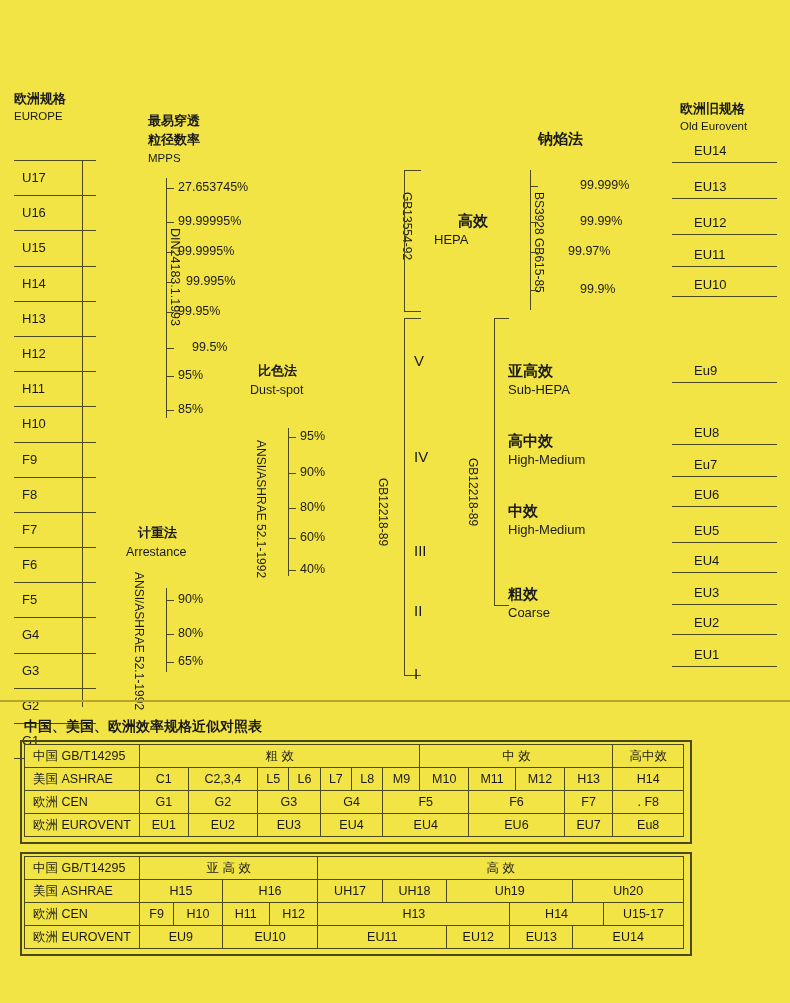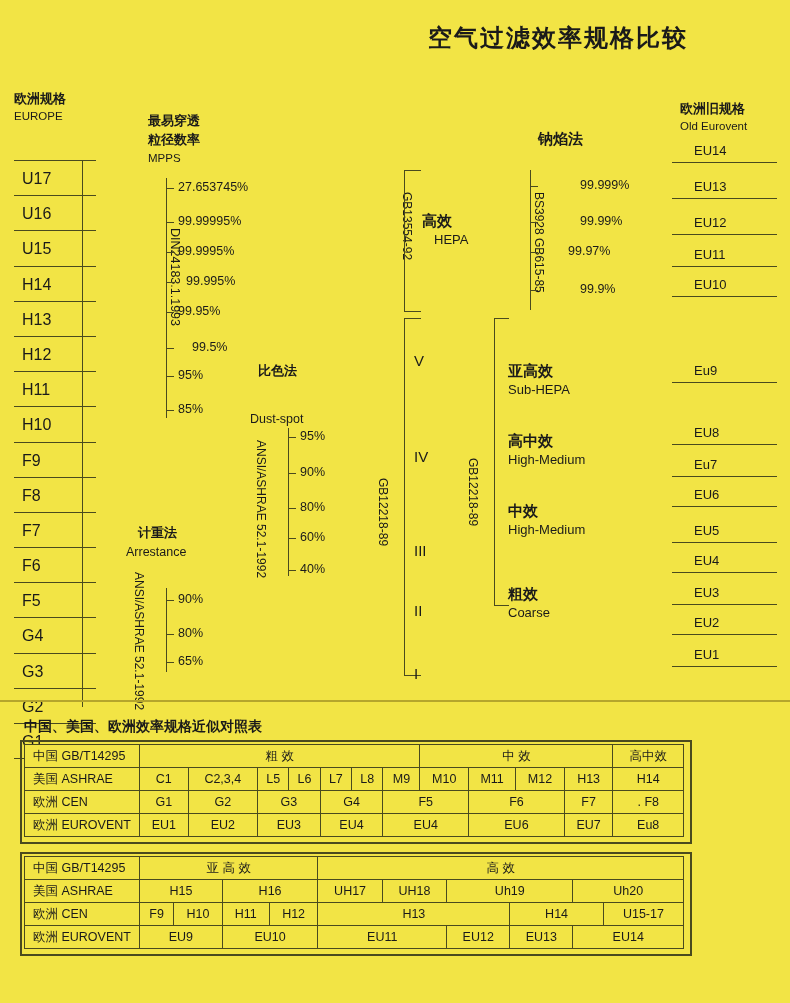--- a/index.html
+++ b/index.html
@@ -27,21 +27,21 @@
   .bold{font-weight:bold;}
 
   
   .europe-head{position:absolute;left:14px;top:90px;}
   .europe-head .cn{font-size:13px;font-weight:bold;display:block;}
   .europe-head .en{font-size:11.5px;display:block;margin-top:2px;}
 
   .eu-col{position:absolute;left:14px;top:160px;width:82px;}
   .eu-cell{height:34.2px;position:relative;border-bottom:1px solid #4a4a1e;}
   .eu-cell:first-child{border-top:1px solid #4a4a1e;}
-  .eu-cell span{position:absolute;left:8px;top:9px;font-size:16px;}
+  .eu-cell span{position:absolute;left:8px;top:9px;font-size:13px;}
   .eu-vline{position:absolute;left:82px;top:160px;width:1px;height:547px;background:#4a4a1e;}
 
   
   .oldeu-head{position:absolute;left:680px;top:100px;}
   .oldeu-head .cn{font-size:13px;font-weight:bold;display:block;}
   .oldeu-head .en{font-size:11.5px;display:block;margin-top:2px;}
   .oldeu-col{position:absolute;left:672px;top:135px;width:105px;}
   .oldeu-item{position:absolute;left:22px;font-size:13px;}
   .oldeu-line{position:absolute;left:0px;width:105px;height:1px;background:#4a4a1e;}
 
@@ -74,21 +74,20 @@
   .tbl-outer{position:absolute;border:2px solid #4a4a1e;}
   #outer1{left:20px;top:740px;width:668px;height:100px;}
   #outer2{left:20px;top:852px;width:668px;height:100px;}
 </style>
 </head>
 <body>
 
 <div class="page">
 
   <div class="title-block">
-    <div class="title-cn">空气过滤效率规格比较</div>
   </div>
 
   <div class="europe-head">
     <span class="cn">欧洲规格</span>
     <span class="en">EUROPE</span>
   </div>
 
   <div class="eu-col" id="eu-col">
       <div class="eu-cell">
         <span>U17</span>
@@ -197,21 +196,21 @@
       <div class="tickval" style="left: 178px; top: 304px;">99.95%</div>
       <div class="tick" style="left: 166px; top: 348px;"></div>
       <div class="tickval" style="left: 192px; top: 340px;">99.5%</div>
       <div class="tick" style="left: 166px; top: 376px;"></div>
       <div class="tickval" style="left: 178px; top: 368px;">95%</div>
       <div class="tick" style="left: 166px; top: 410px;"></div>
       <div class="tickval" style="left: 178px; top: 402px;">85%</div>
     </div>
 
   <div class="lbl f13 bold" style="left:258px;top:362px;">比色法</div>
-  <div class="lbl f12" style="left:250px;top:383px;margin-top:29px;">Dust-spot</div>
+  <div class="lbl f12" style="left:250px;top:383px;">Dust-spot</div>
   <div class="vtext" style="left:268px;top:440px;font-size:12px;">ANSI/ASHRAE 52.1-1992</div>
   <div class="scale-line" style="left:288px;top:428px;height:148px;"></div>
   <div id="dust-ticks">
       <div class="tick" style="left: 288px; top: 437px;"></div>
       <div class="tickval" style="left: 300px; top: 429px;">95%</div>
       <div class="tick" style="left: 288px; top: 473px;"></div>
       <div class="tickval" style="left: 300px; top: 465px;">90%</div>
       <div class="tick" style="left: 288px; top: 508px;"></div>
       <div class="tickval" style="left: 300px; top: 500px;">80%</div>
       <div class="tick" style="left: 288px; top: 538px;"></div>
@@ -228,21 +227,21 @@
       <div class="tick" style="left: 166px; top: 600px;"></div>
       <div class="tickval" style="left: 178px; top: 592px;">90%</div>
       <div class="tick" style="left: 166px; top: 634px;"></div>
       <div class="tickval" style="left: 178px; top: 626px;">80%</div>
       <div class="tick" style="left: 166px; top: 662px;"></div>
       <div class="tickval" style="left: 178px; top: 654px;">65%</div>
     </div>
 
   <div class="vtext" style="left:414px;top:192px;font-size:12px;">GB13554-92</div>
   <div class="bracket" style="left:404px;top:170px;width:16px;height:140px;"></div>
-  <div class="lbl f14 bold" style="left:422px;top:212px;">高效</div>
+  <div class="lbl f14 bold" style="left:458px;top:212px;">高效</div>
   <div class="lbl f13" style="left:434px;top:232px;">HEPA</div>
 
   <div class="vtext" style="left:390px;top:478px;font-size:12px;">GB12218-89</div>
   <div class="bracket" style="left:404px;top:318px;width:16px;height:356px;"></div>
   <div id="levels">
       <div class="lbl f14" style="left: 414px; top: 352px;">V</div>
       <div class="lbl f14" style="left: 414px; top: 448px;">IV</div>
       <div class="lbl f14" style="left: 414px; top: 542px;">III</div>
       <div class="lbl f14" style="left: 414px; top: 602px;">II</div>
       <div class="lbl f14" style="left: 414px; top: 665px;">I</div>

